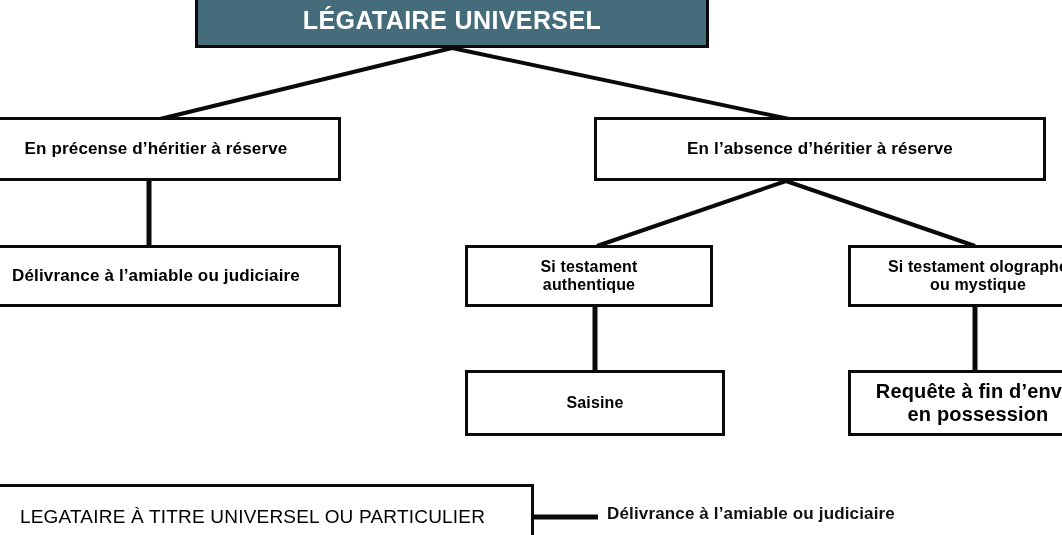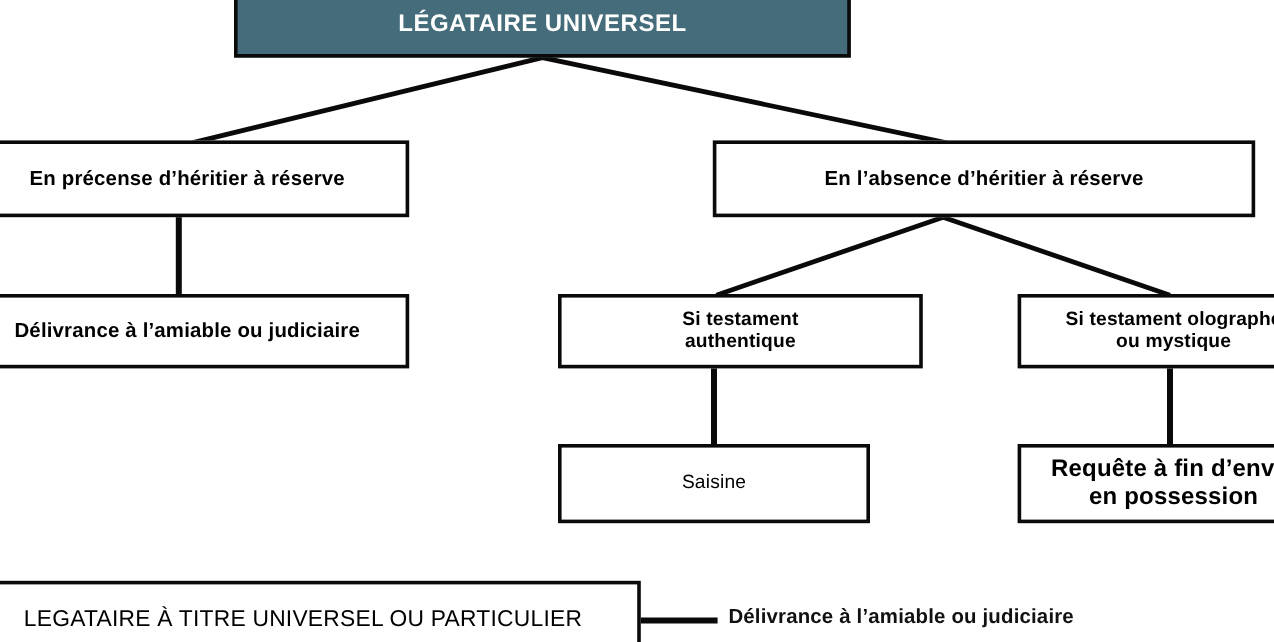--- a/index.html
+++ b/index.html
@@ -48,21 +48,21 @@
   #node-root {
     left: 195px;
     top: -8px;
     width: 514px;
     height: 56px;
     background: #446c7a;
     border: 3px solid #0a0a0a;
   }
   #node-root .node-label {
     color: #ffffff;
-    font-size: 20px;
+    font-size: 25px;
     font-weight: 700;
     letter-spacing: 0.4px;
   }
 
   
   #node-presence {
     left: -29px;
     top: 117px;
     width: 370px;
     height: 64px;
@@ -94,21 +94,21 @@
   }
   #node-delivrance-left .node-label {
     font-size: 17px;
     font-weight: 600;
     letter-spacing: 0.15px;
   }
 
   #node-testament-authentique {
     left: 465px;
     top: 245px;
-    width: 304px;
+    width: 248px;
     height: 62px;
   }
   #node-testament-authentique .node-label {
     font-size: 16px;
     font-weight: 600;
     letter-spacing: 0.15px;
   }
 
   #node-testament-olographe {
     left: 848px;
@@ -124,21 +124,21 @@
 
   
   #node-saisine {
     left: 465px;
     top: 370px;
     width: 260px;
     height: 66px;
   }
   #node-saisine .node-label {
     font-size: 16px;
-    font-weight: 400;
+    font-weight: 700;
     letter-spacing: 0.15px;
   }
 
   #node-requete {
     left: 848px;
     top: 370px;
     width: 260px;
     height: 66px;
   }
   #node-requete .node-label {

